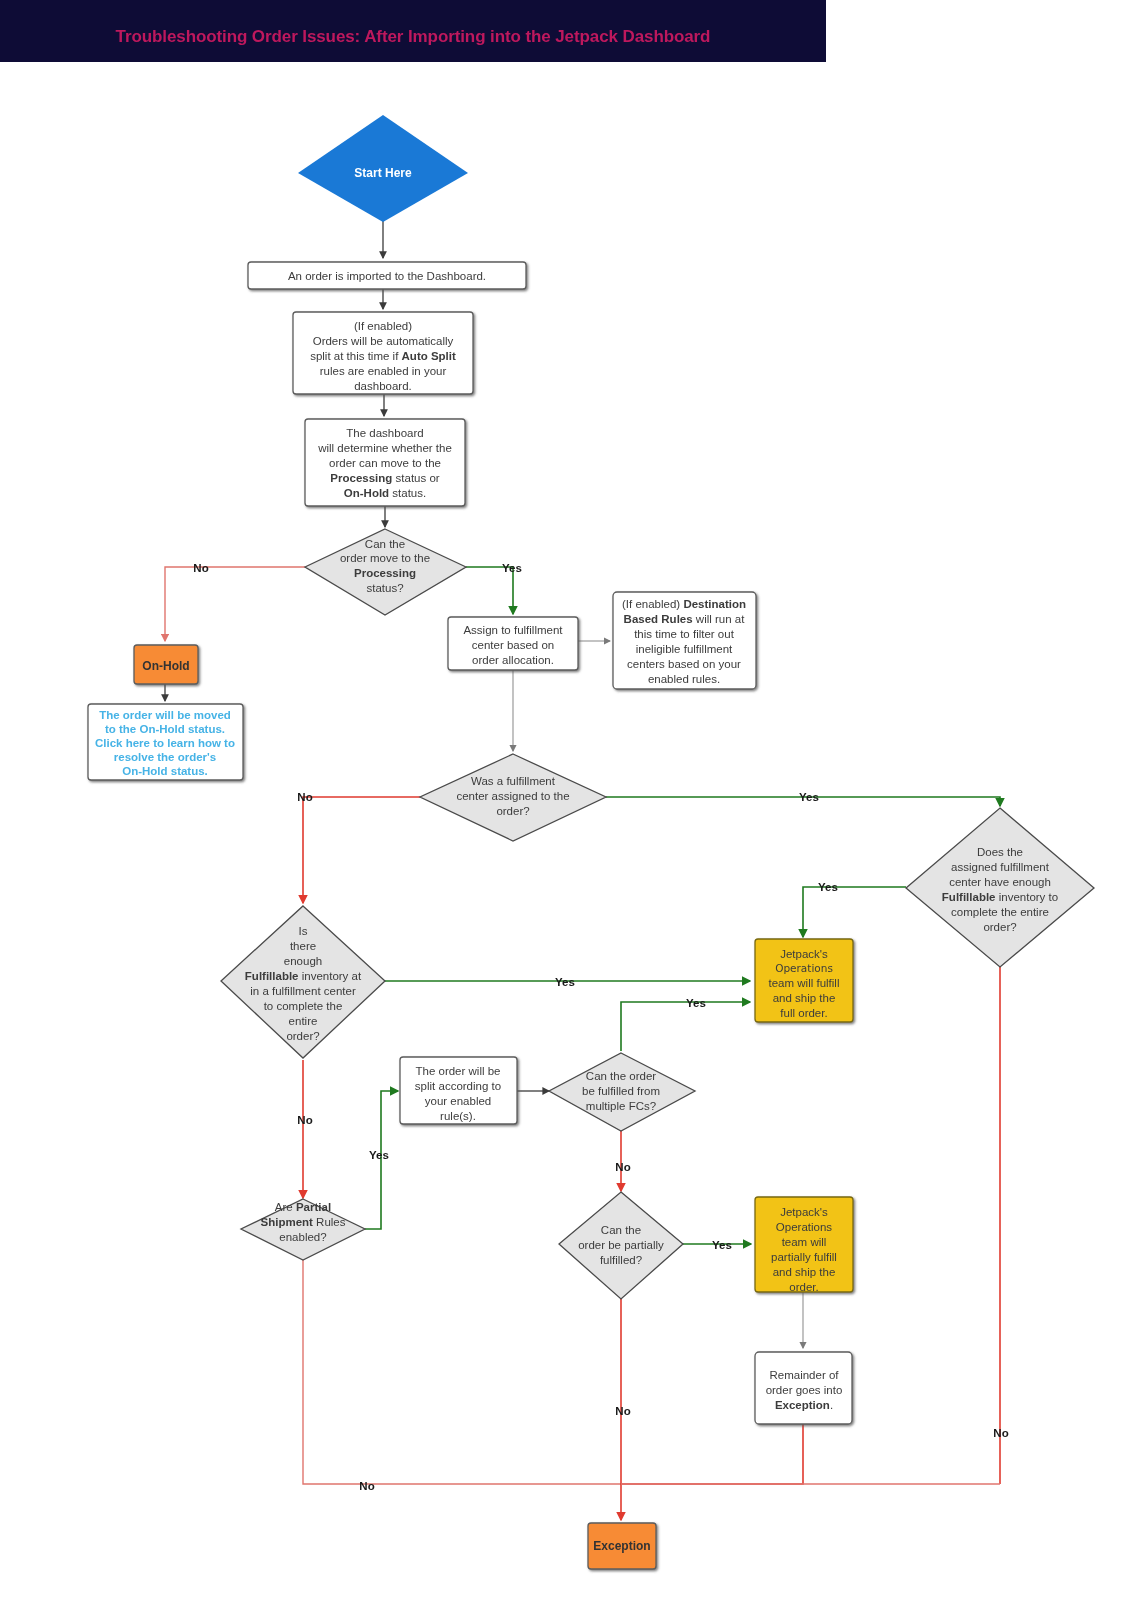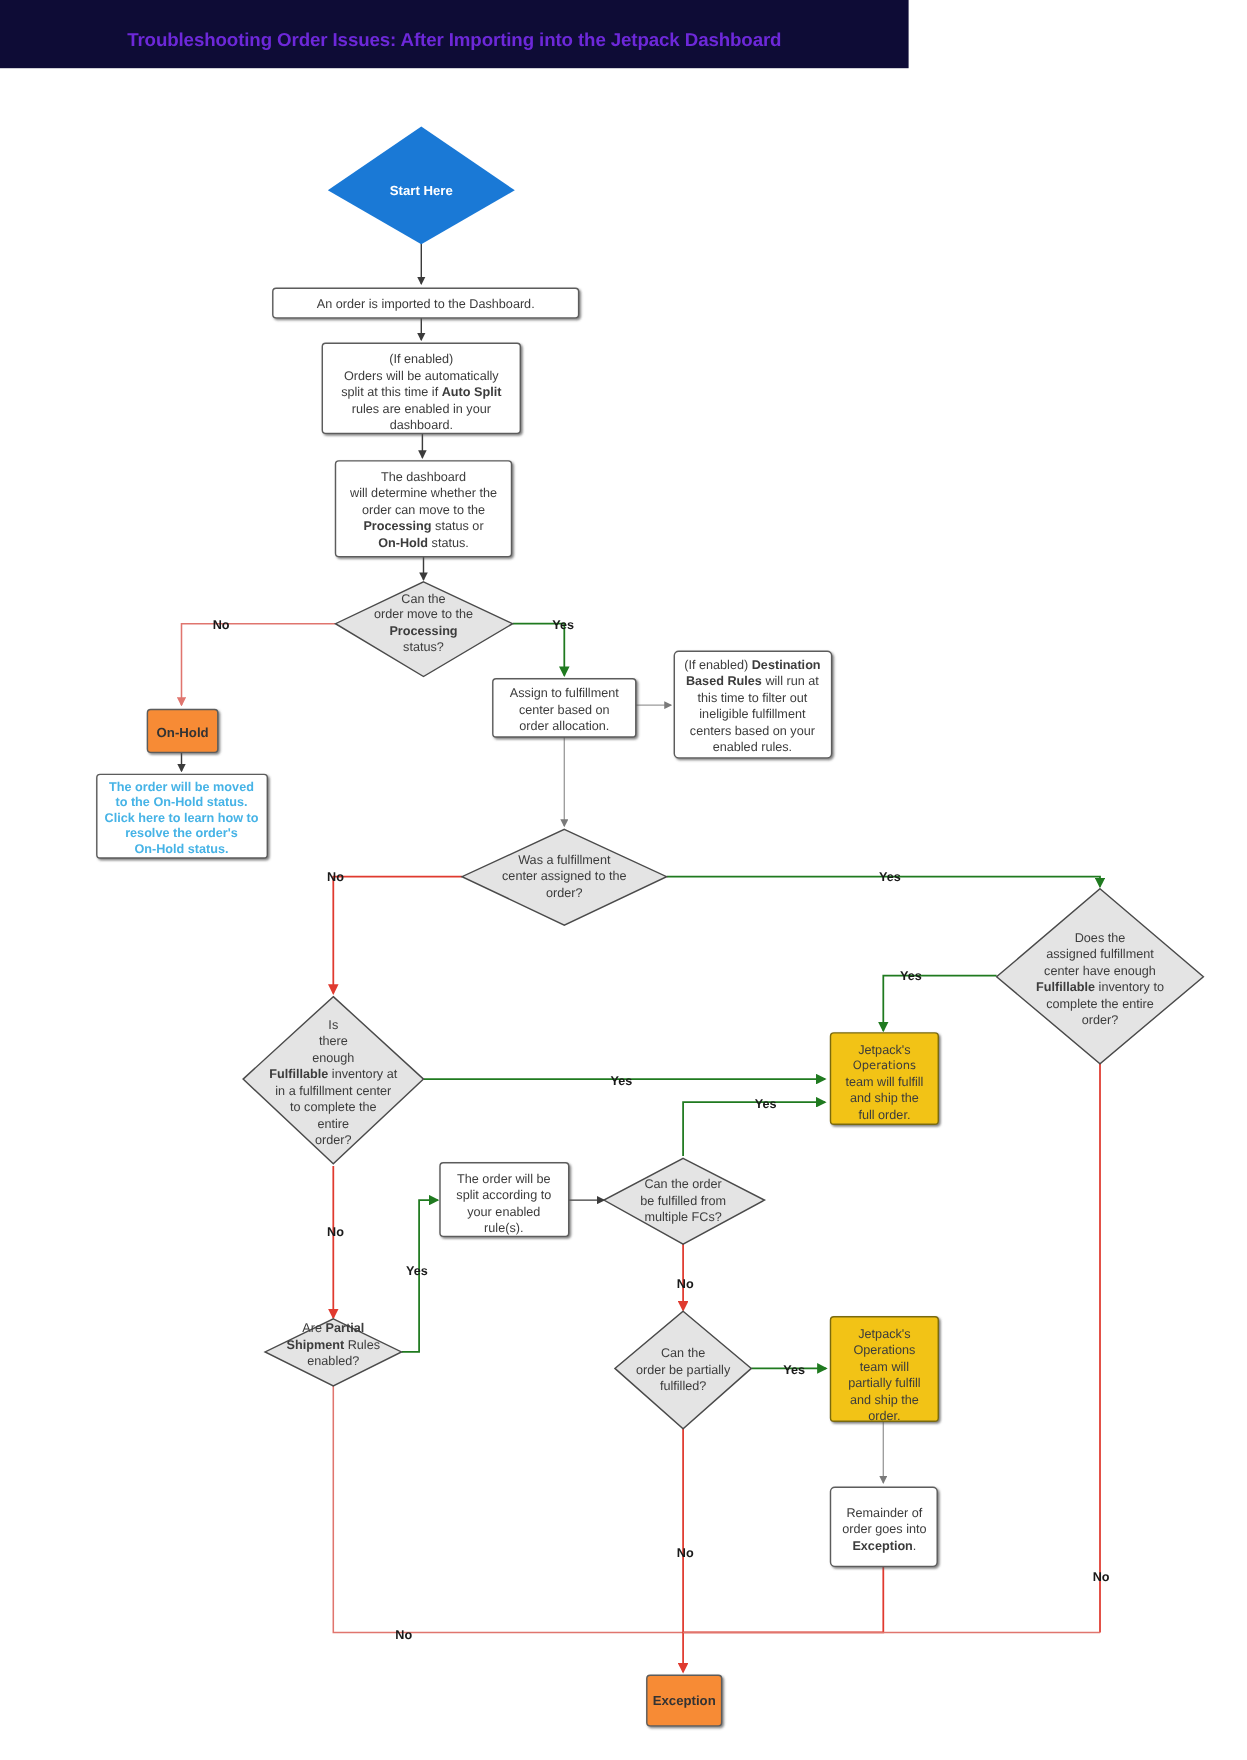--- a/index.html
+++ b/index.html
@@ -24,21 +24,21 @@
   }
   #header-title {
     position: absolute;
     left: 0;
     top: 0;
     width: 826px;
     height: 78px;
     display: flex;
     align-items: center;
     justify-content: center;
-    color: #6d28d9;
+    color: #be185d;
     font-size: 17px;
     font-weight: bold;
     font-family: "Liberation Sans", sans-serif;
     letter-spacing: -0.1px;
     padding-bottom: 4px;
     box-sizing: border-box;
   }
   #flow-canvas {
     position: absolute;
     left: 0;

